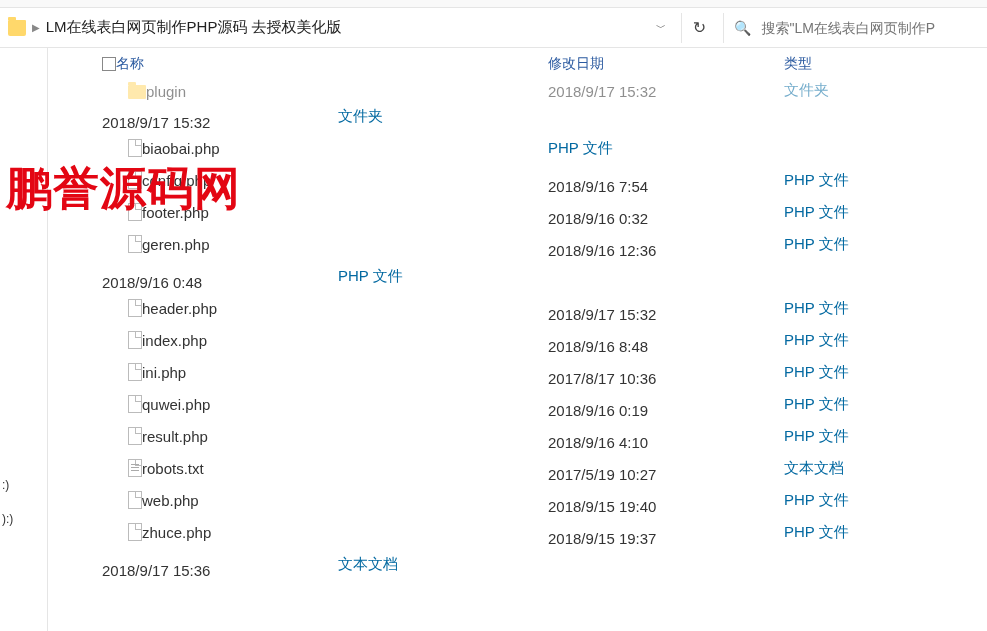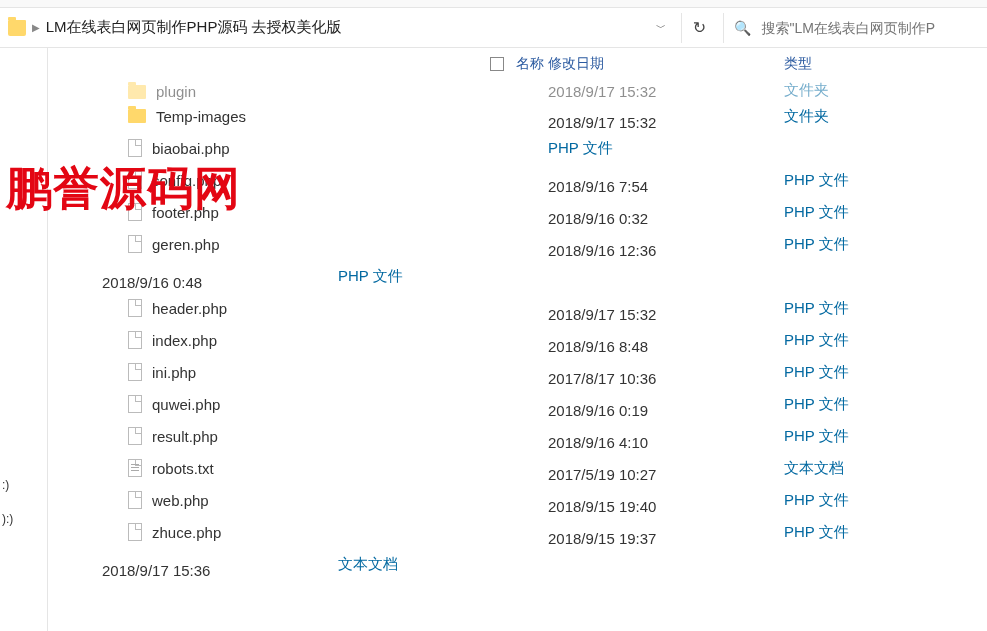--- a/index.html
+++ b/index.html
@@ -91,38 +91,38 @@
   .sidebar div { height: 34px; padding-left: 2px; }
   .listarea { flex: 1; position: relative; }
   .cols {
     display: flex;
     height: 32px;
     align-items: center;
     font-size: 14px;
     color: #2b5aa0;
   }
   .col-pre { width: 50px; }
-  .col-name { width: 446px; padding-left: 4px; display:flex; align-items:center; gap:12px;justify-content:flex-end;}
+  .col-name { width: 446px; padding-left: 4px; display:flex; align-items:center; gap:0;}
   .col-date { width: 236px; padding-left: 4px; }
   .col-type { flex: 1; padding-left: 4px; }
   .checkbox {
     width: 14px; height: 14px;
     border: 1px solid #888;
     display: inline-block;
   }
   .rows { }
   .row {
     display: flex;
     height: 32px;
     align-items: center;
     font-size: 15px;
     color: #333;
   }
   .cell-pre { width: 50px; }
-  .cell-name { width: 446px; padding-left: 30px; display:flex; align-items:center; gap:10px;}
+  .cell-name { width: 446px; padding-left: 30px; display:flex; align-items:center; }
   .cell-date { width: 236px; padding-left: 4px; color: #333; margin-top: 13px; }
   .cell-type { flex: 1; padding-left: 4px; color: #0369a1; }
   .icon-folder {
     width: 18px; height: 14px;
     background: #ffd86b;
     border-radius: 1px;
     position: relative;
     flex-shrink: 0;
   }
   .icon-folder::before {
@@ -216,24 +216,20 @@
         <span class="icon-folder"></span>
         <span>plugin</span>
       </div>
       <div class="cell-date">2018/9/17 15:32</div>
       <div class="cell-type">文件夹</div>
     </div>
 
     <div class="rows" id="rows">
         <div class="row">
           <div class="cell-pre"></div>
-          <div class="cell-name">
-            <span class="icon-folder"></span>
-            <span>Temp-images</span>
-          </div>
           <div class="cell-date">2018/9/17 15:32</div>
           <div class="cell-type">文件夹</div>
         </div>
         <div class="row">
           <div class="cell-pre"></div>
           <div class="cell-name">
             <span class="icon-file"></span>
             <span>biaobai.php</span>
           </div>
           <div class="cell-type">PHP 文件</div>

